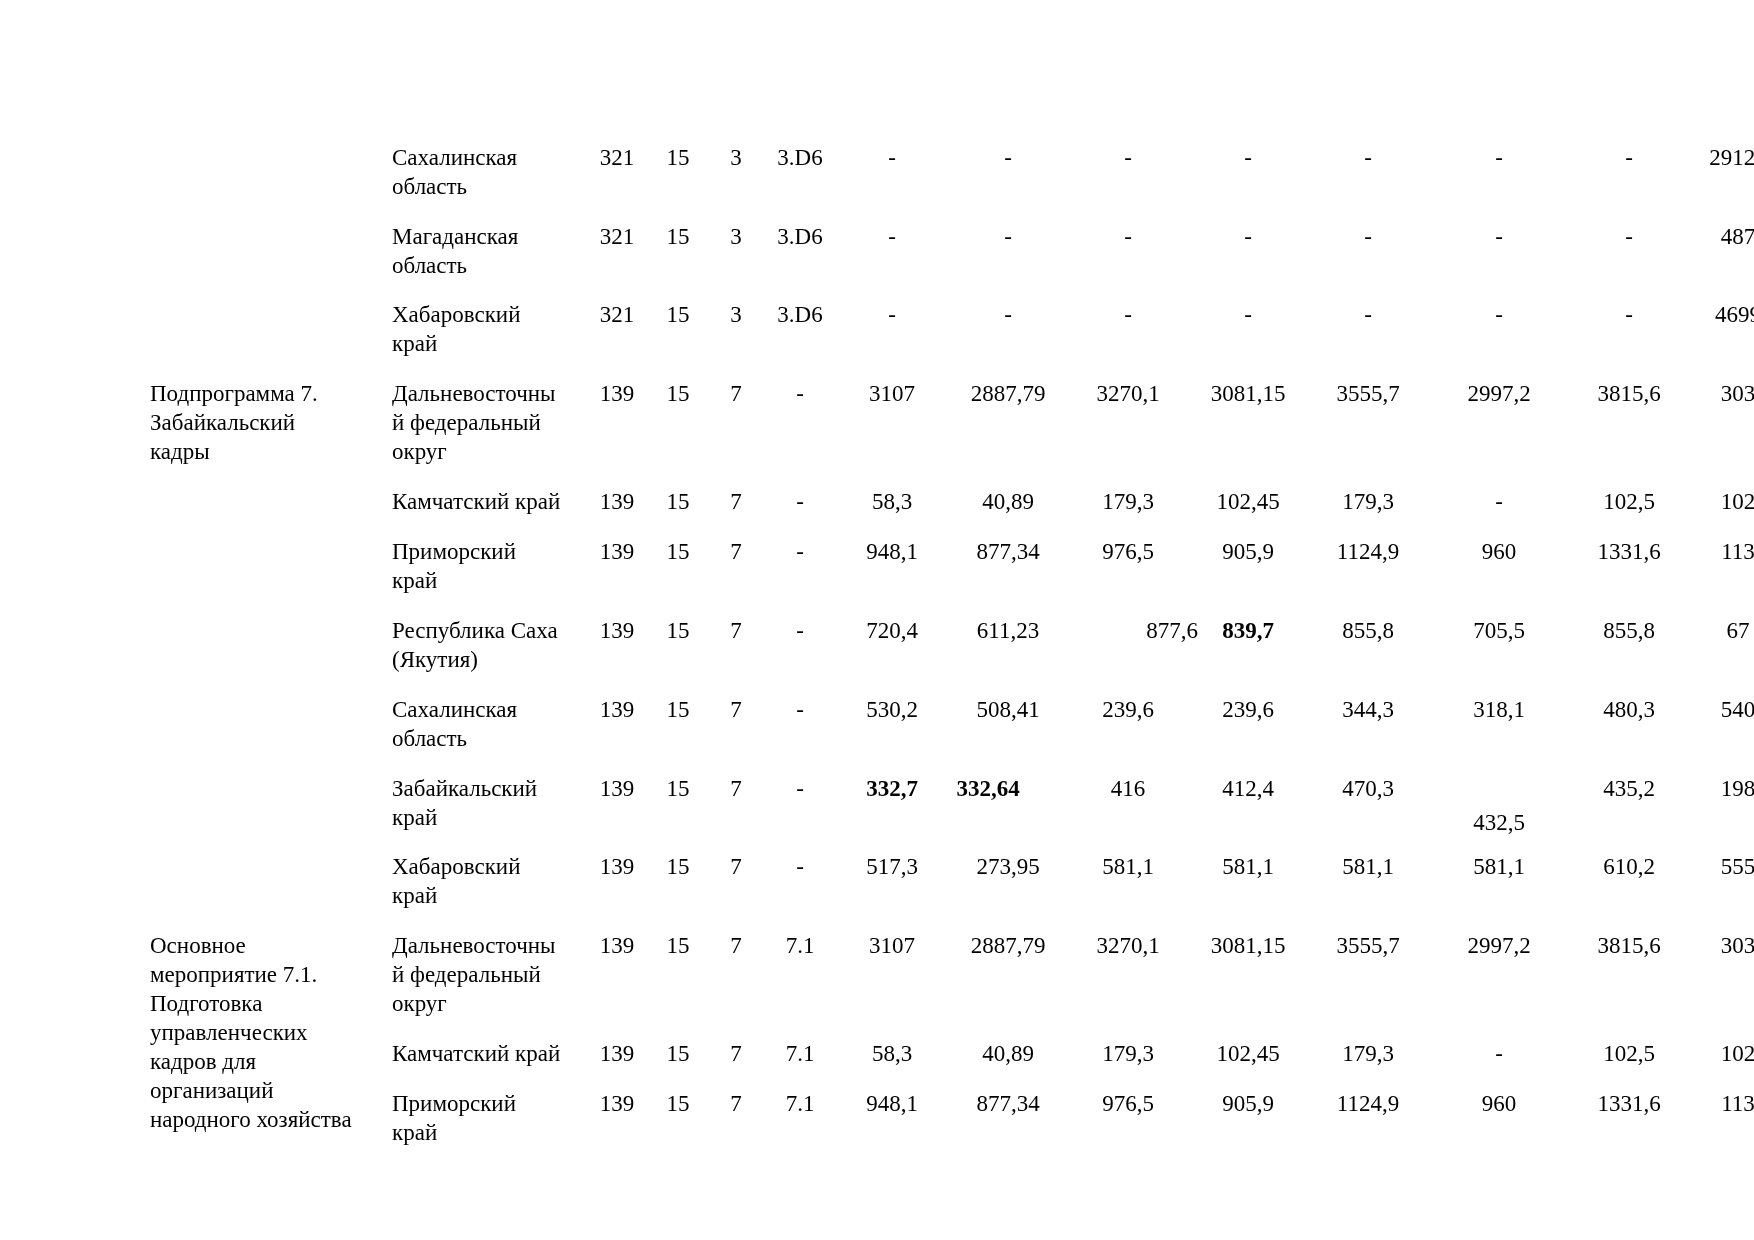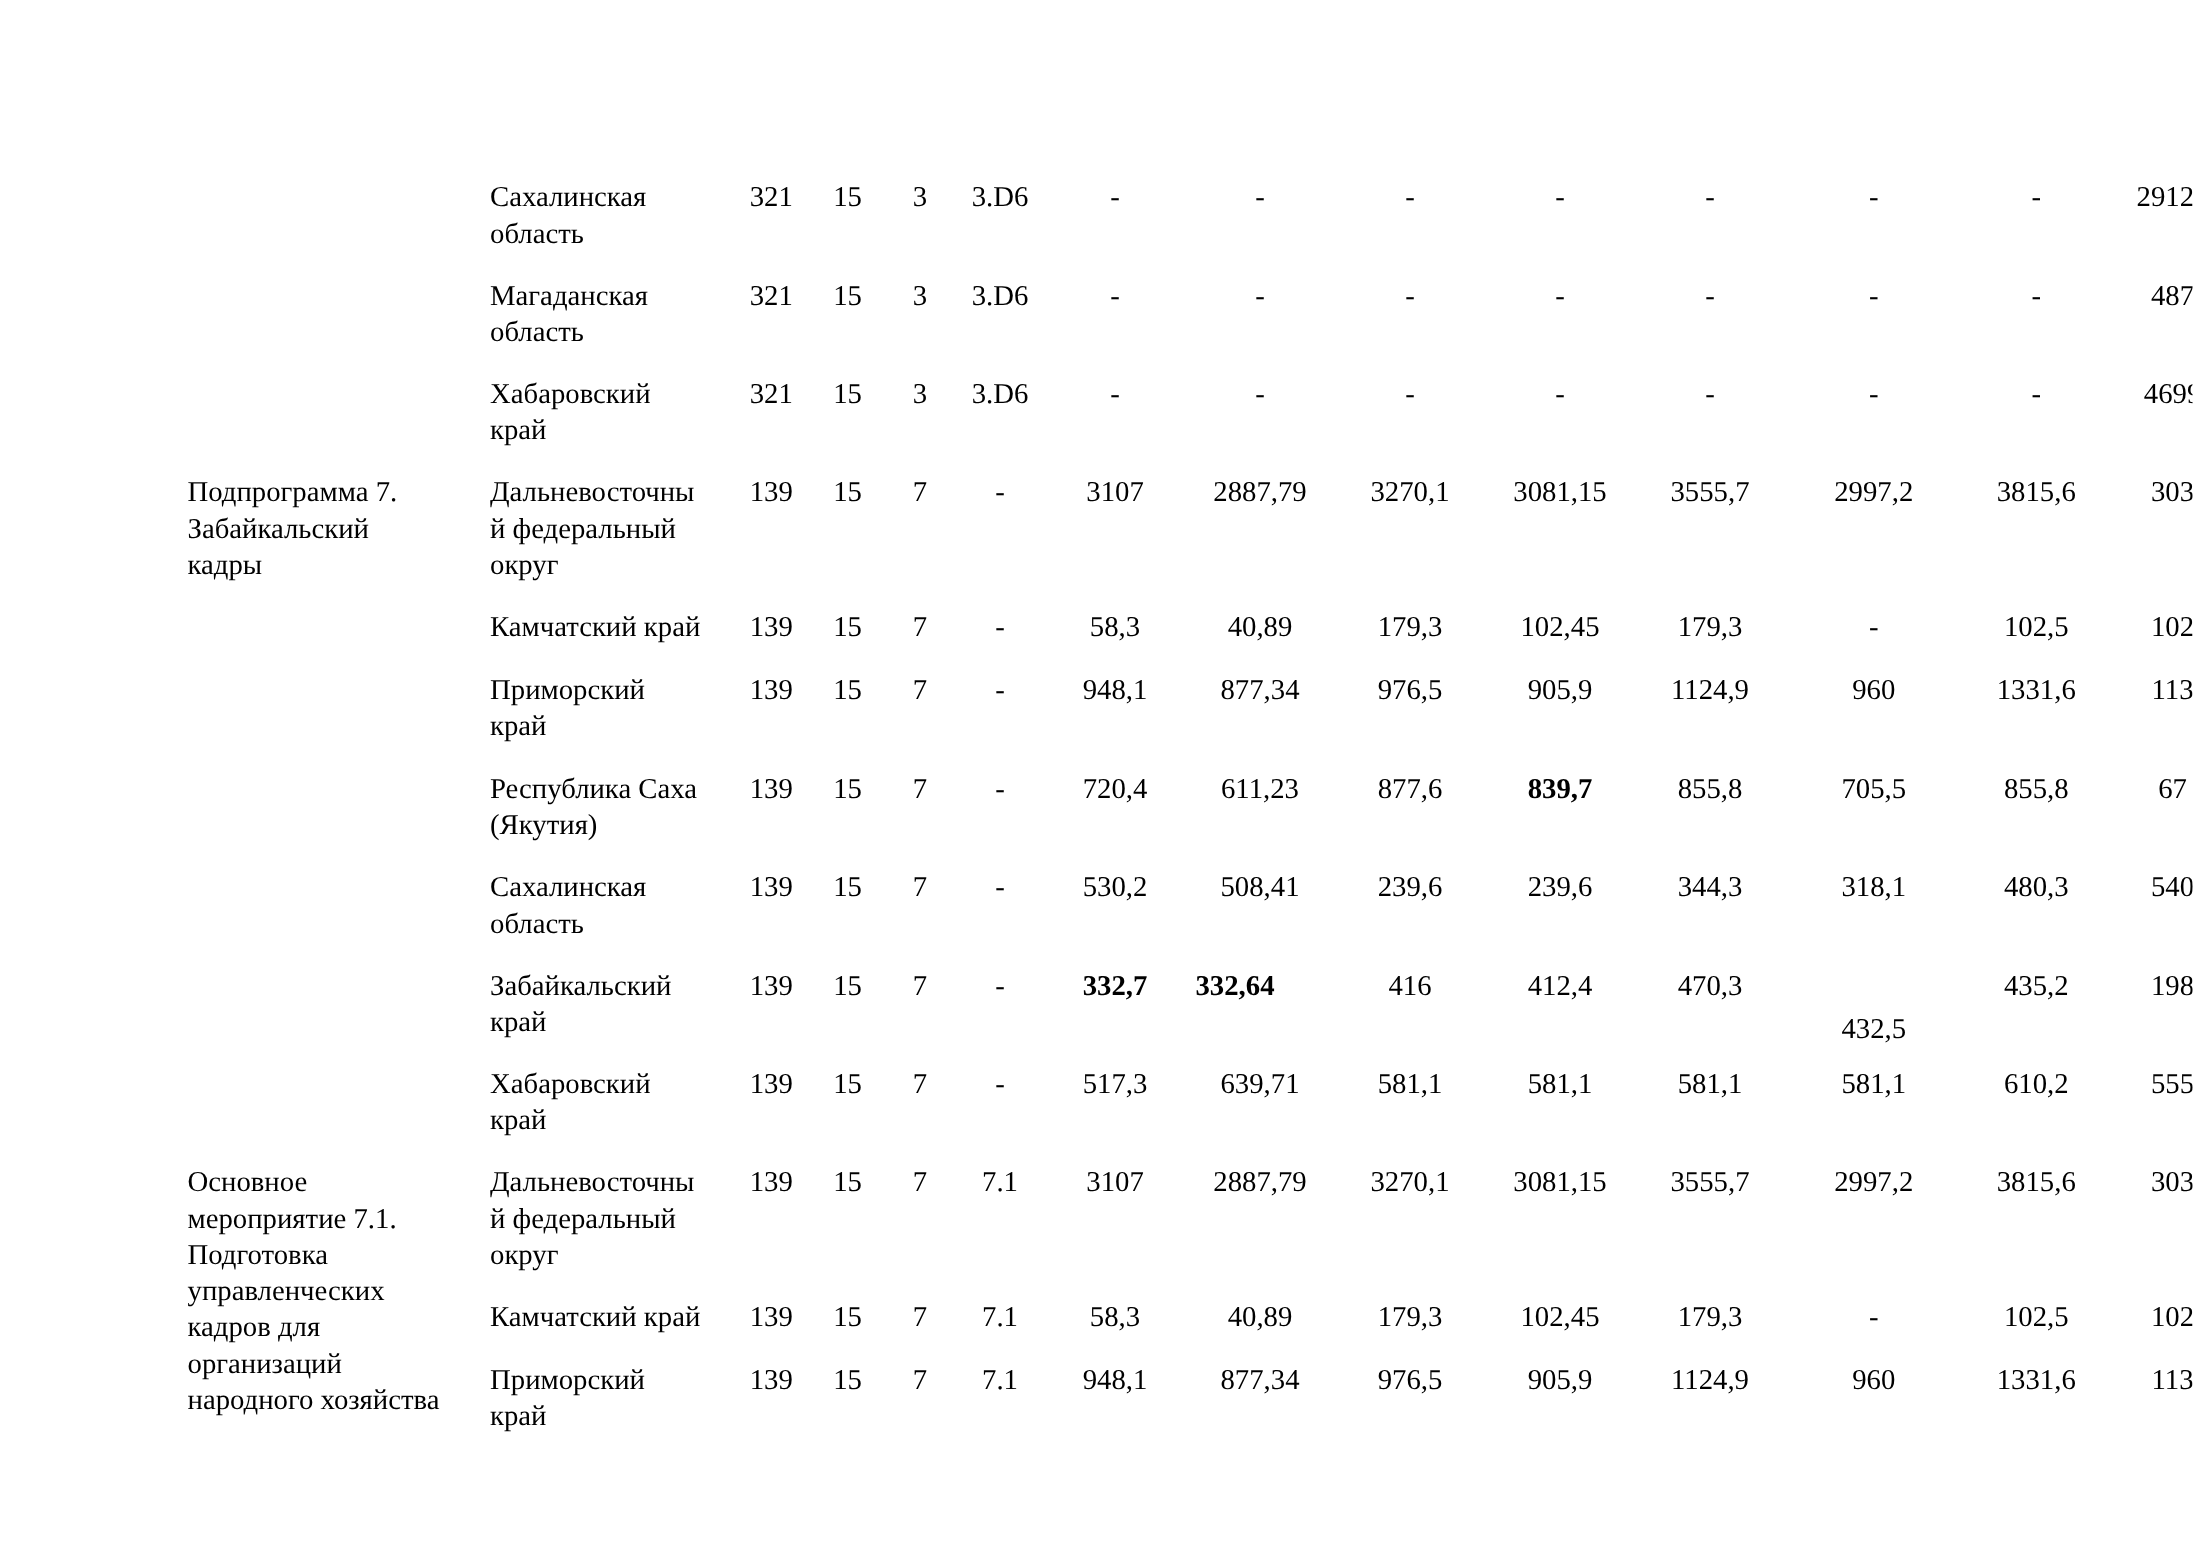--- a/index.html
+++ b/index.html
@@ -133,21 +133,21 @@
       <div class="cell region">
         <div>Республика Саха</div>
         <div>(Якутия)</div>
       </div>
       <div class="cell c" style="left: 617px;">139</div>
       <div class="cell c" style="left: 678px;">15</div>
       <div class="cell c" style="left: 736px;">7</div>
       <div class="cell c" style="left: 800px;">-</div>
       <div class="cell c" style="left: 892px;">720,4</div>
       <div class="cell c" style="left: 1008px;">611,23</div>
-      <div class="cell c" style="left: 1128px;">877,6</div>
+      <div class="cell c" style="left: 1172px;">877,6</div>
       <div class="cell c" style="left: 1248px; font-weight: bold;">839,7</div>
       <div class="cell c" style="left: 1368px;">855,8</div>
       <div class="cell c" style="left: 1499px;">705,5</div>
       <div class="cell c" style="left: 1629px;">855,8</div>
       <div class="cell c" style="left: 1738px;">67</div>
     </div>
     <div class="row" style="top: 695px;">
       <div class="cell region">
         <div>Сахалинская</div>
         <div>область</div>
@@ -186,21 +186,21 @@
     <div class="row" style="top: 852px;">
       <div class="cell region">
         <div>Хабаровский</div>
         <div>край</div>
       </div>
       <div class="cell c" style="left: 617px;">139</div>
       <div class="cell c" style="left: 678px;">15</div>
       <div class="cell c" style="left: 736px;">7</div>
       <div class="cell c" style="left: 800px;">-</div>
       <div class="cell c" style="left: 892px;">517,3</div>
-      <div class="cell c" style="left: 1008px;">639,71</div>
+      <div class="cell c" style="left: 1008px;">273,95</div>
       <div class="cell c" style="left: 1128px;">581,1</div>
       <div class="cell c" style="left: 1248px;">581,1</div>
       <div class="cell c" style="left: 1368px;">581,1</div>
       <div class="cell c" style="left: 1499px;">581,1</div>
       <div class="cell c" style="left: 1629px;">610,2</div>
       <div class="cell c" style="left: 1738px;">555</div>
     </div>
     <div class="row" style="top: 931px;">
       <div class="cell prog">
         <div>Основное</div>

